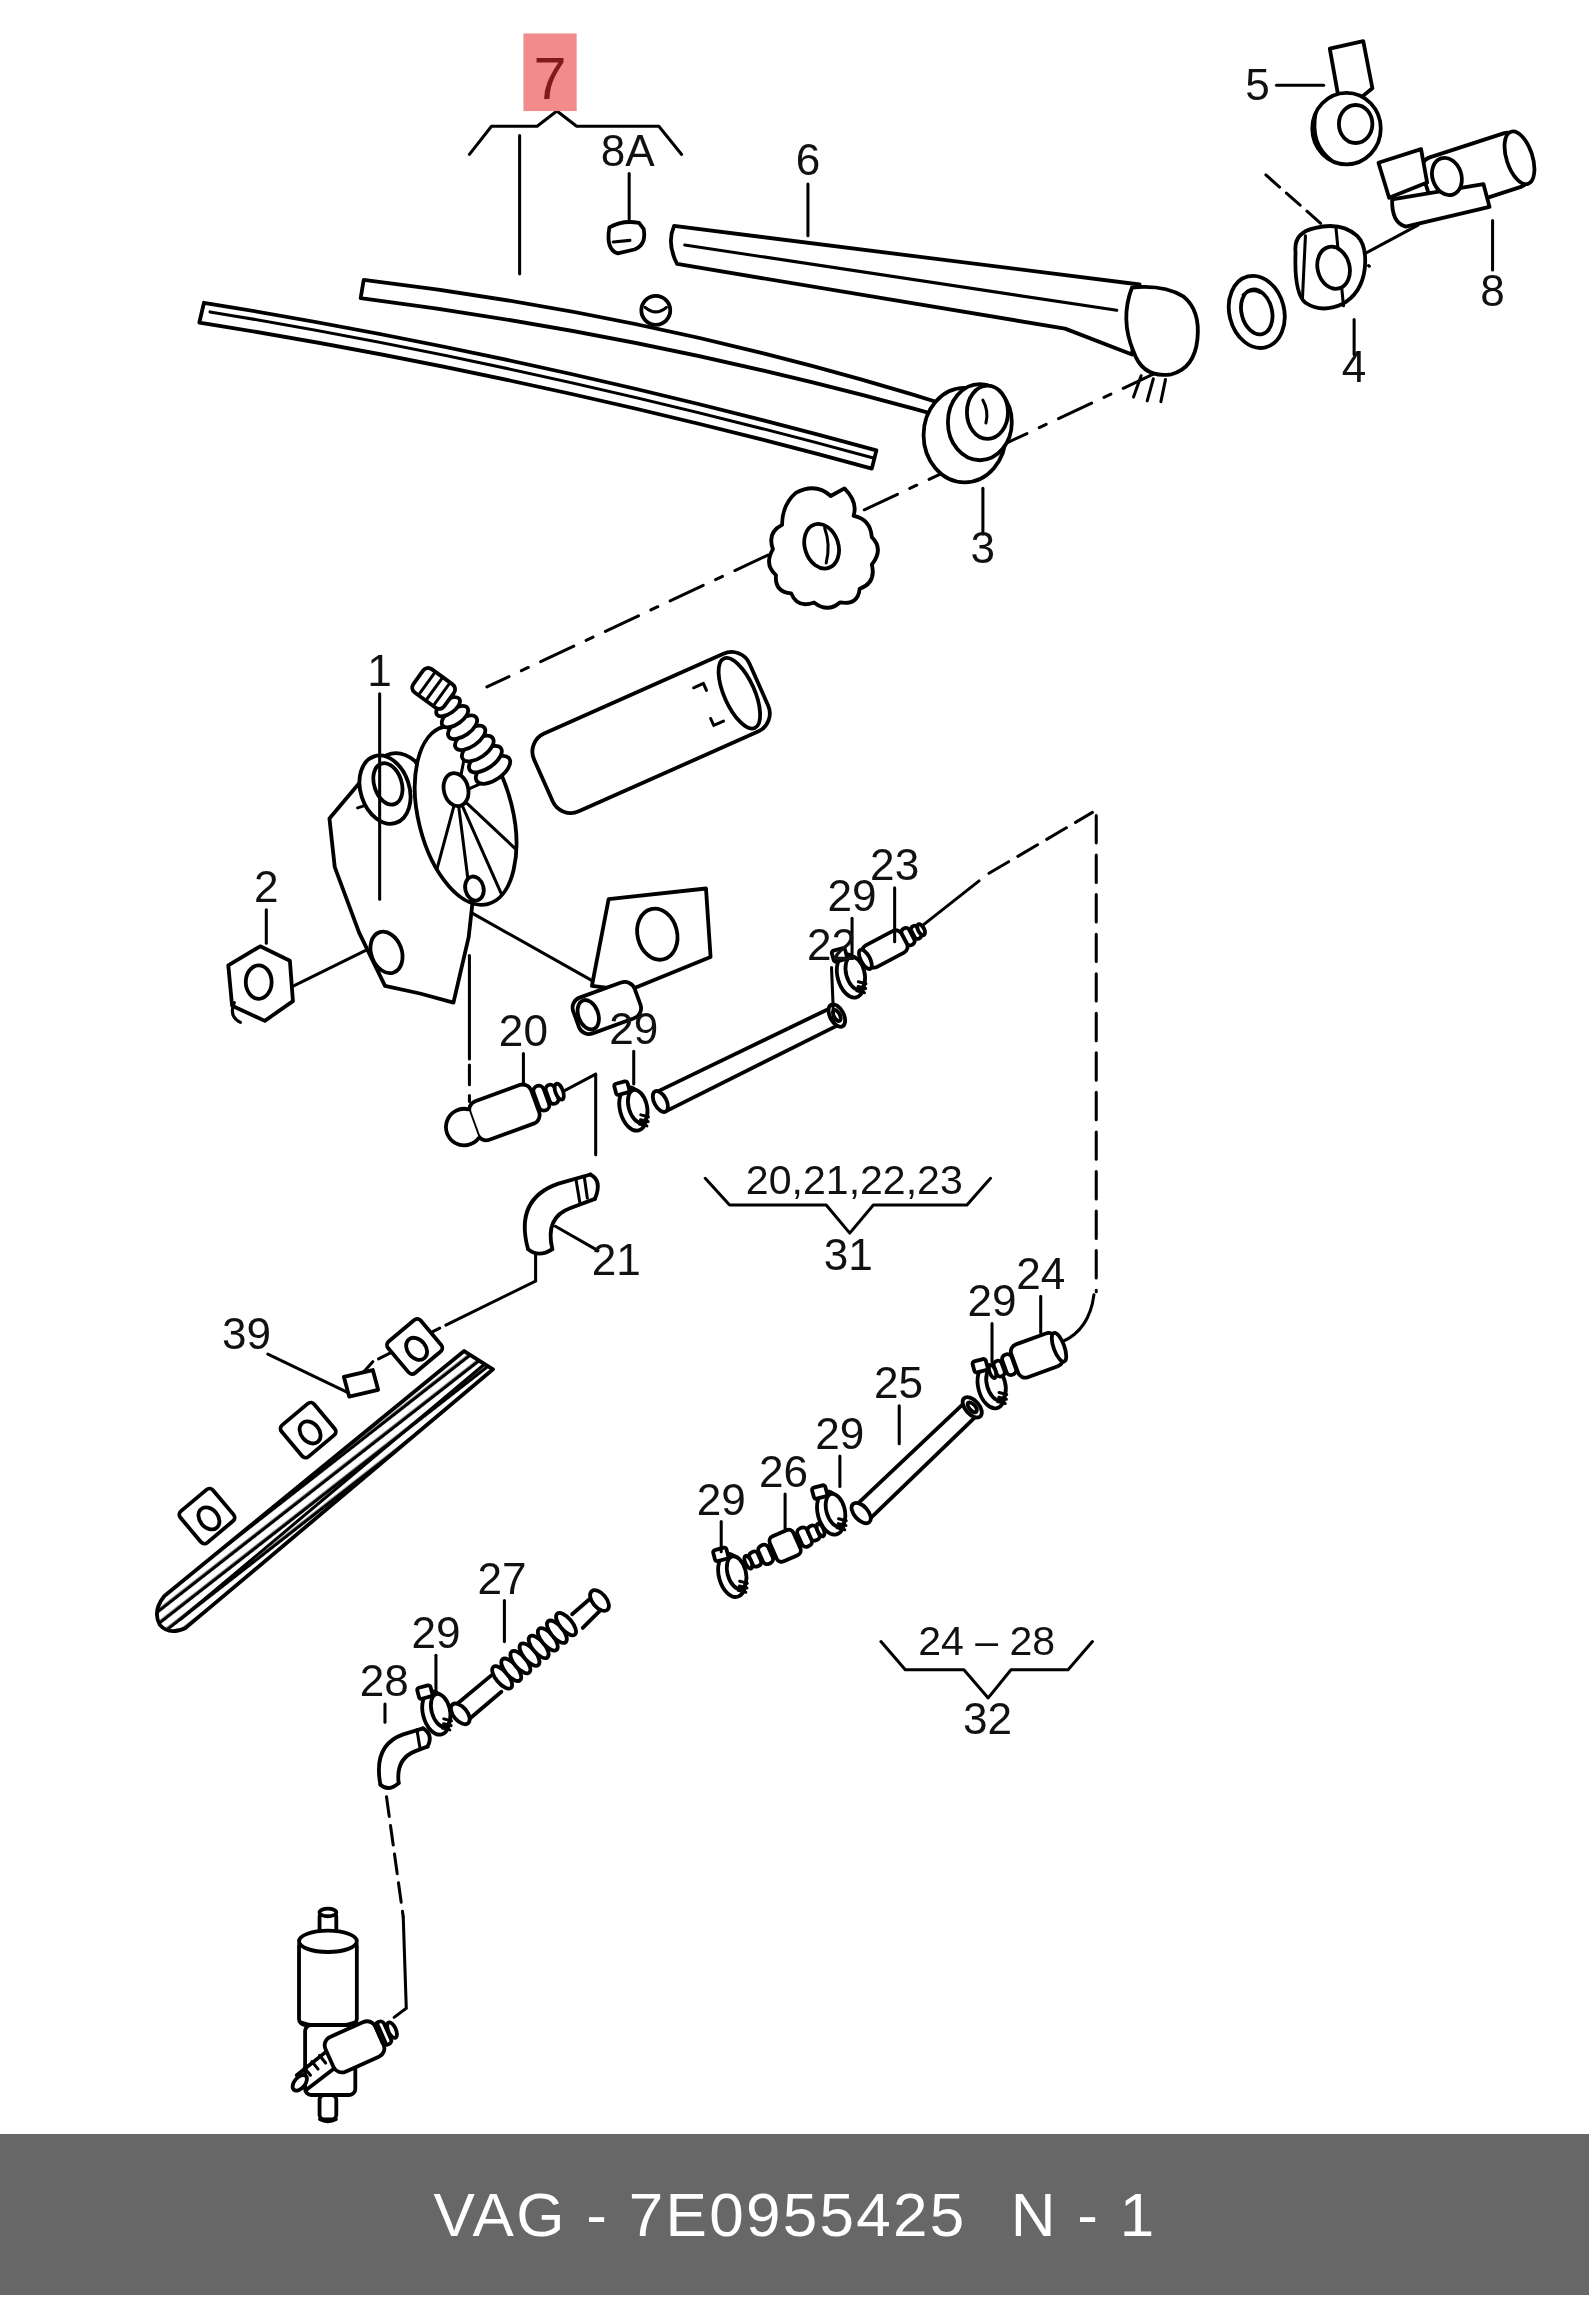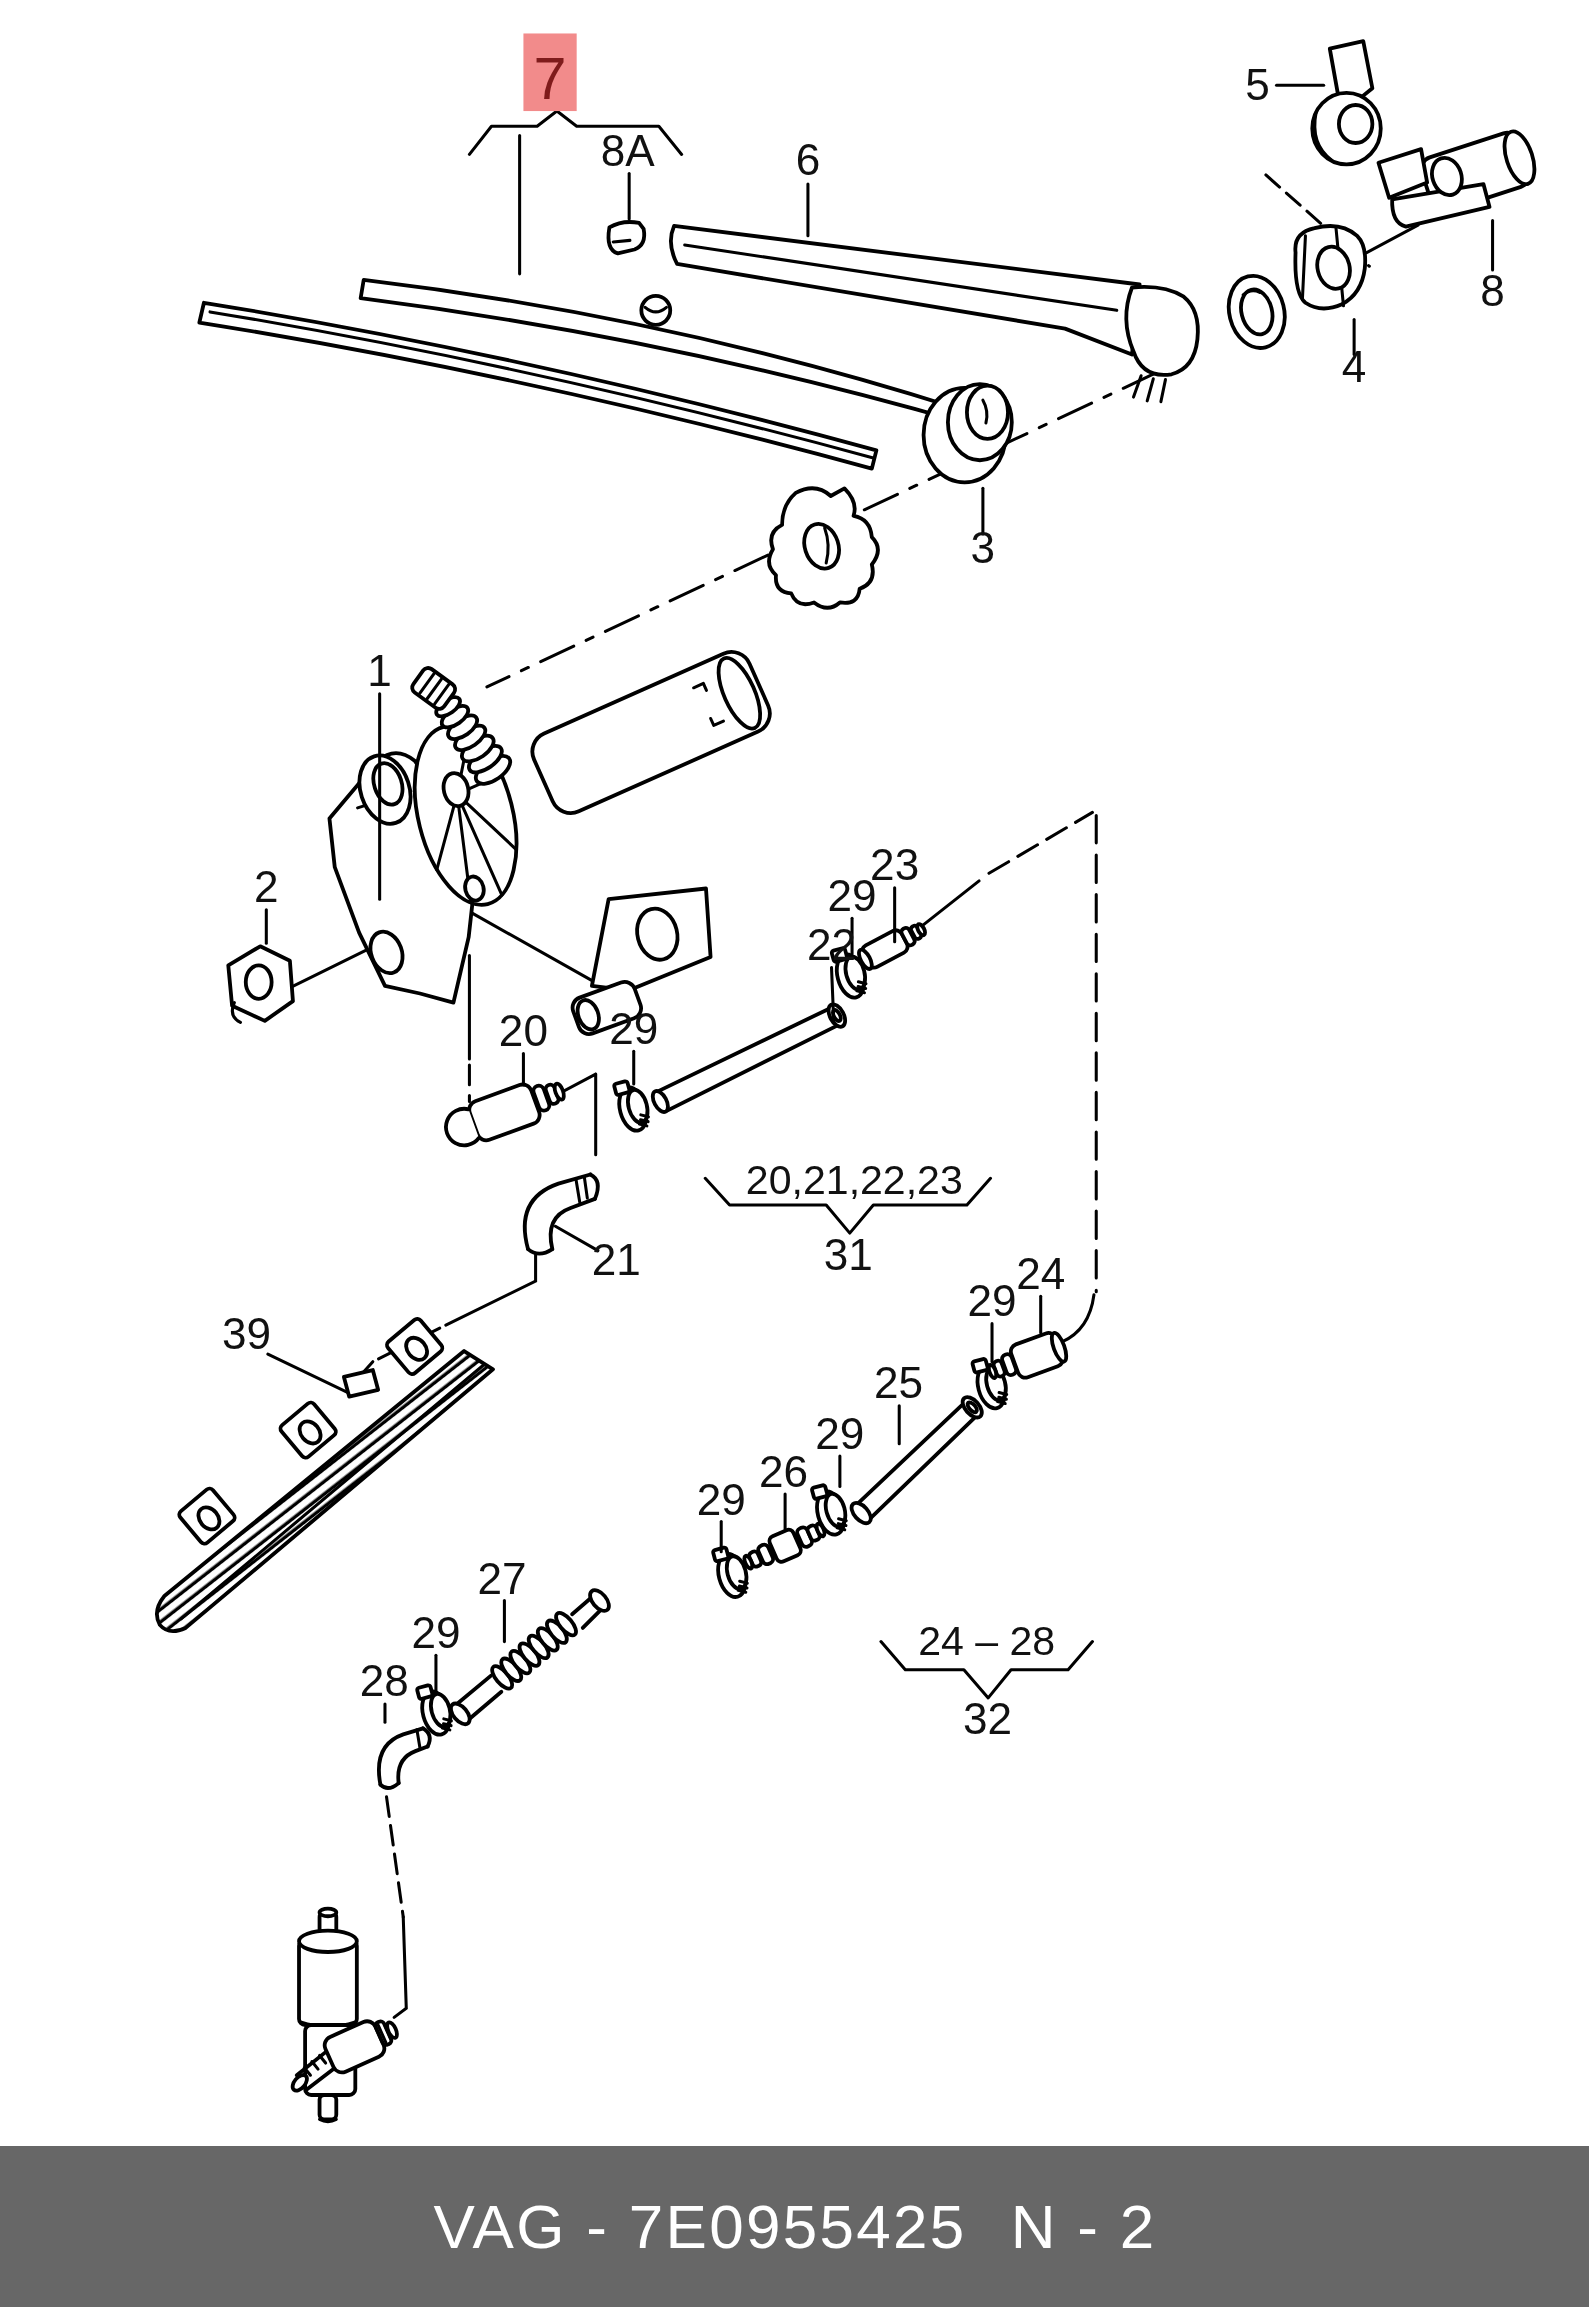--- a/index.html
+++ b/index.html
@@ -3,21 +3,21 @@
 <meta charset="utf-8">
 <style>
   html,body{margin:0;padding:0;background:#fff;}
   .page{position:relative;width:1590px;height:2307px;background:#ffffff;overflow:hidden;
         font-family:"Liberation Sans",sans-serif;}
   .page svg{position:absolute;left:0;top:0;}
   svg text{fill:#111;font-family:"Liberation Sans",sans-serif;}
   .pnum{font-size:58px;}
   .pnum-group{font-size:54px;}
   .pnum-red{font-size:78px;fill:#7f1b1b;}
-  .footer{position:absolute;left:0;bottom:0;width:1590px;height:161px;background:#676767;
+  .footer{position:absolute;left:0;bottom:12px;width:1590px;height:161px;background:#676767;
           display:flex;align-items:center;justify-content:center;gap:44px;}
   .footer span{color:#ffffff;font-size:62px;letter-spacing:2.3px;white-space:pre;}
   .art path,.art rect,.art ellipse,.art circle,.art line,.art polyline{vector-effect:none;}
 </style>
 </head>
 <body>
 
 <div class="page">
 <svg width="1590" height="2149" viewBox="0 0 2090 2825">
 
@@ -380,16 +380,16 @@
     <text class="pnum" x="573" y="2166">29</text>
     <text class="pnum" x="660" y="2095">27</text>
     <text class="pnum" x="505" y="2230">28</text>
     <text class="pnum-group" x="1297" y="2176">24 – 28</text>
     <text class="pnum" x="1298" y="2280">32</text>
   </g>
 </svg>
 
   <div class="footer">
     <span>VAG - 7E0955425</span>
-    <span>N - 2</span>
+    <span>N - 1</span>
   </div>
 </div>
 
 
 </body></html>

